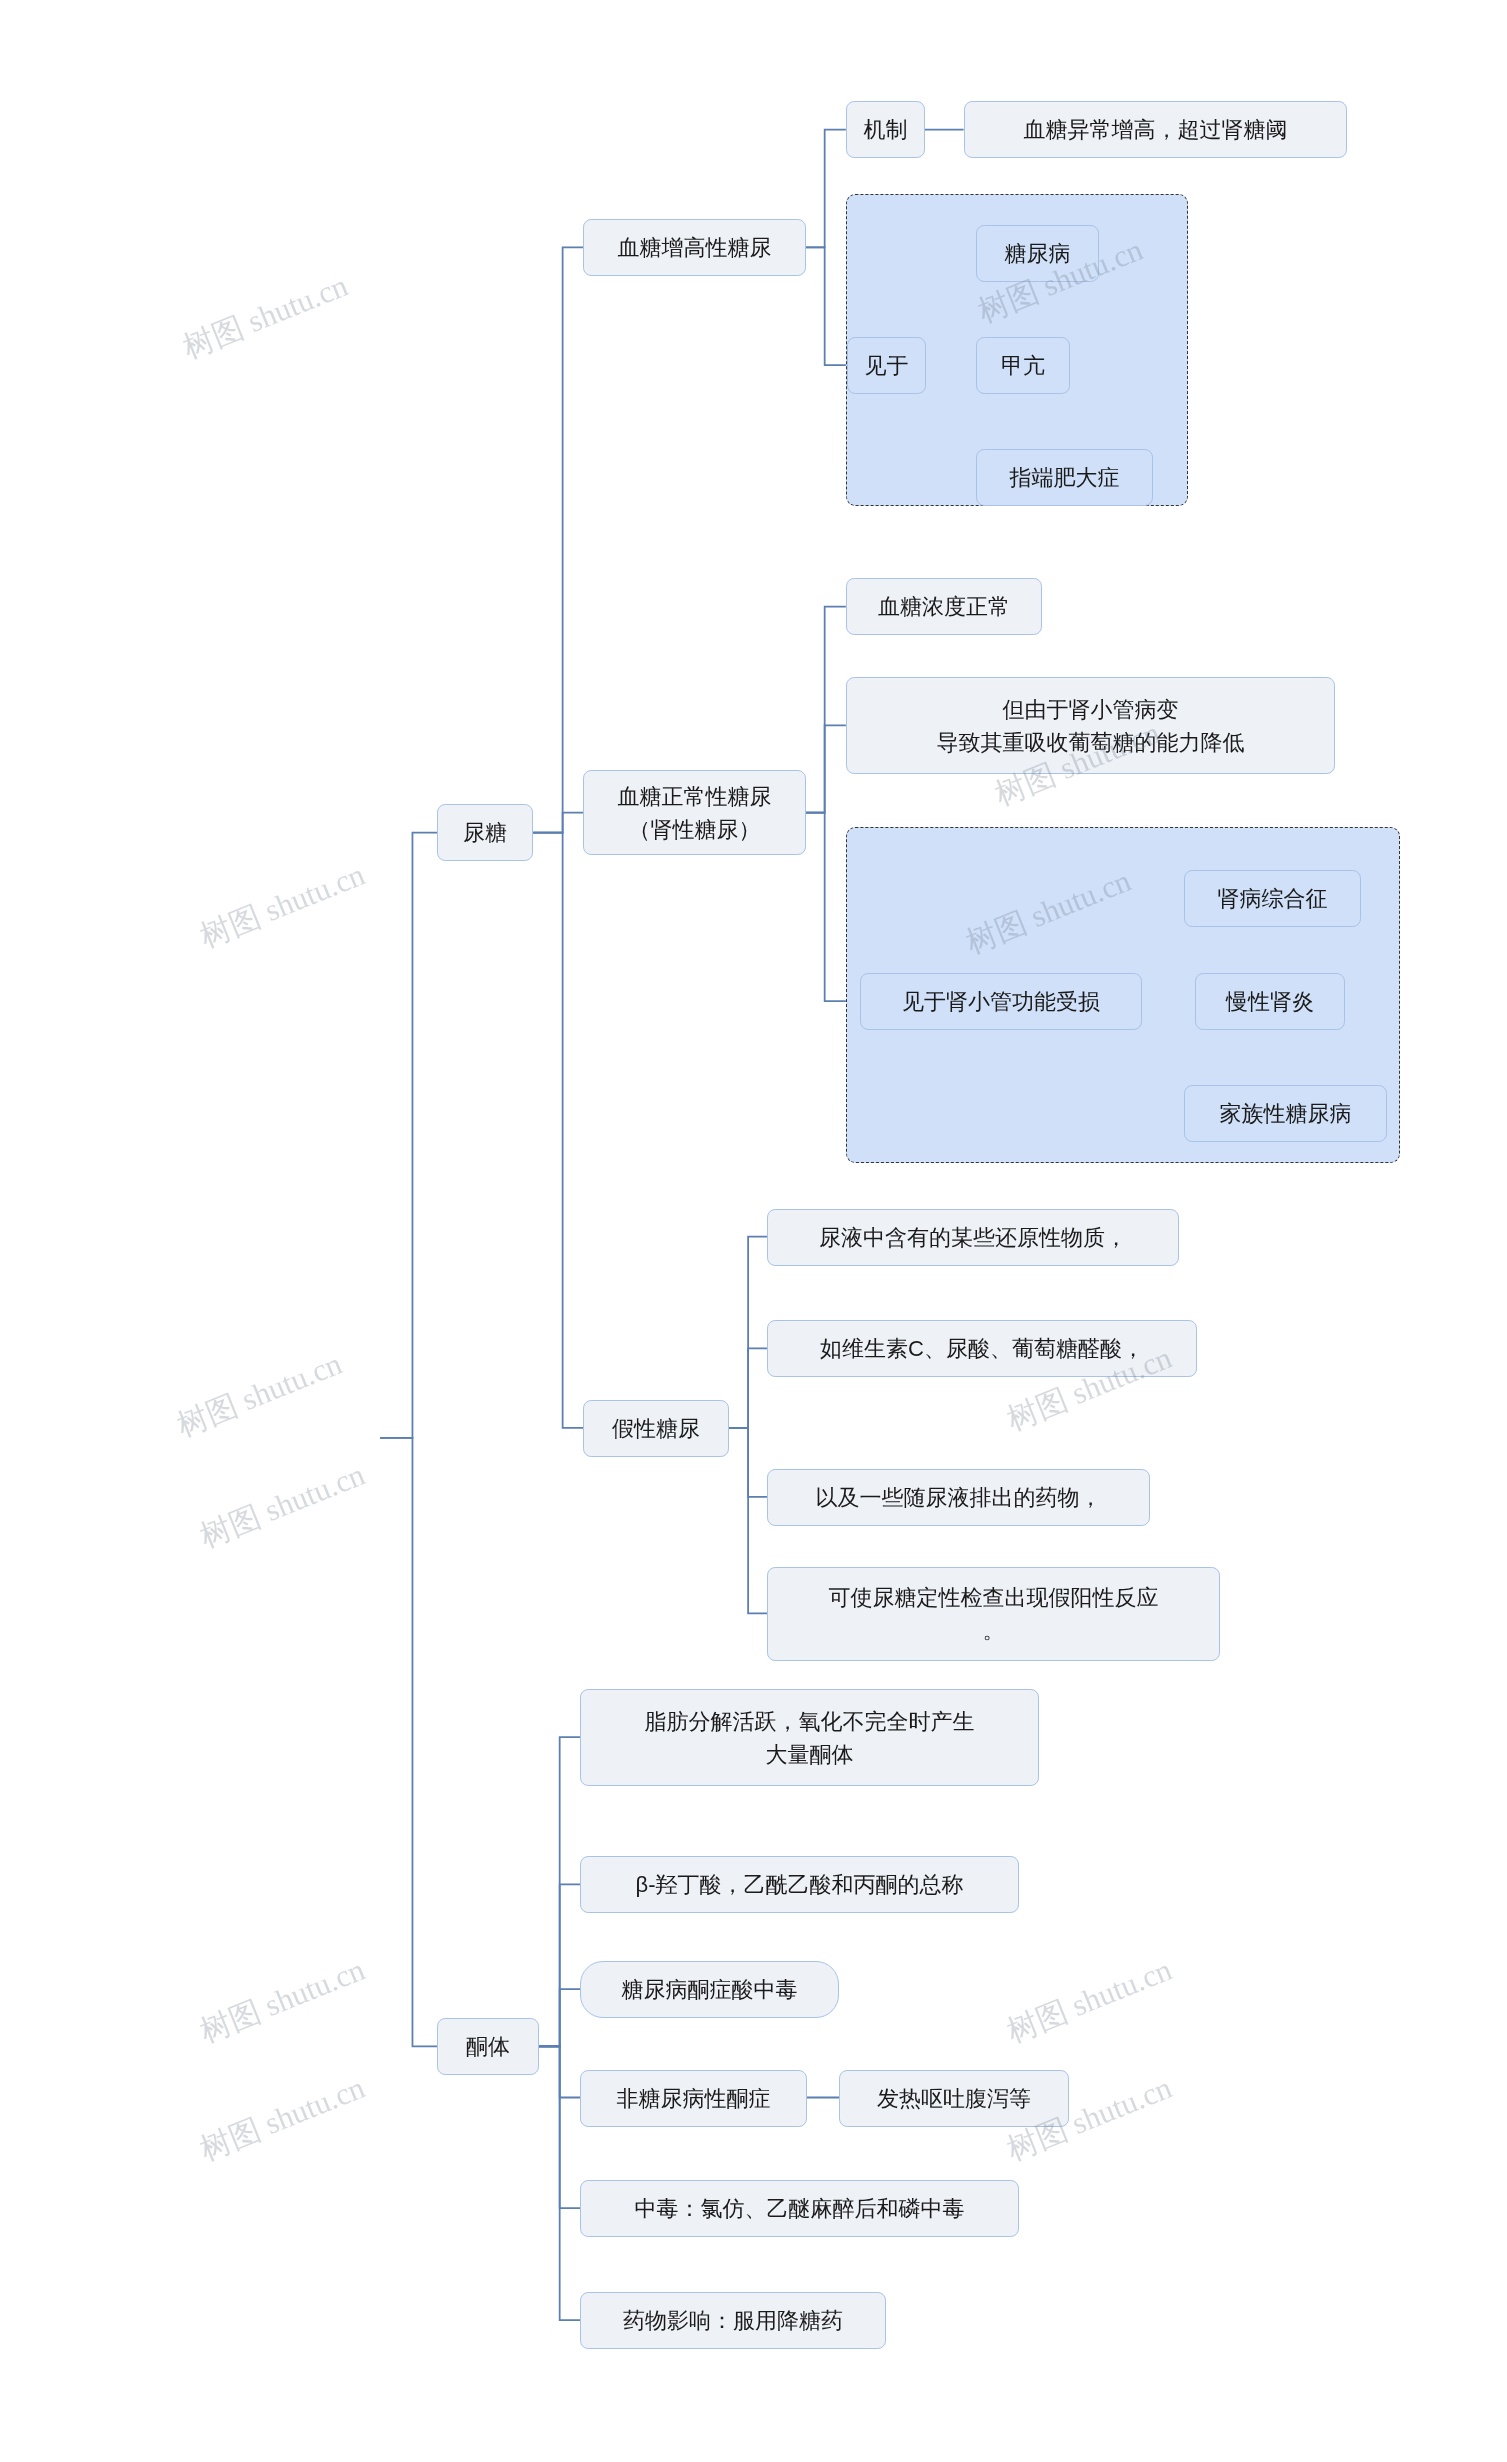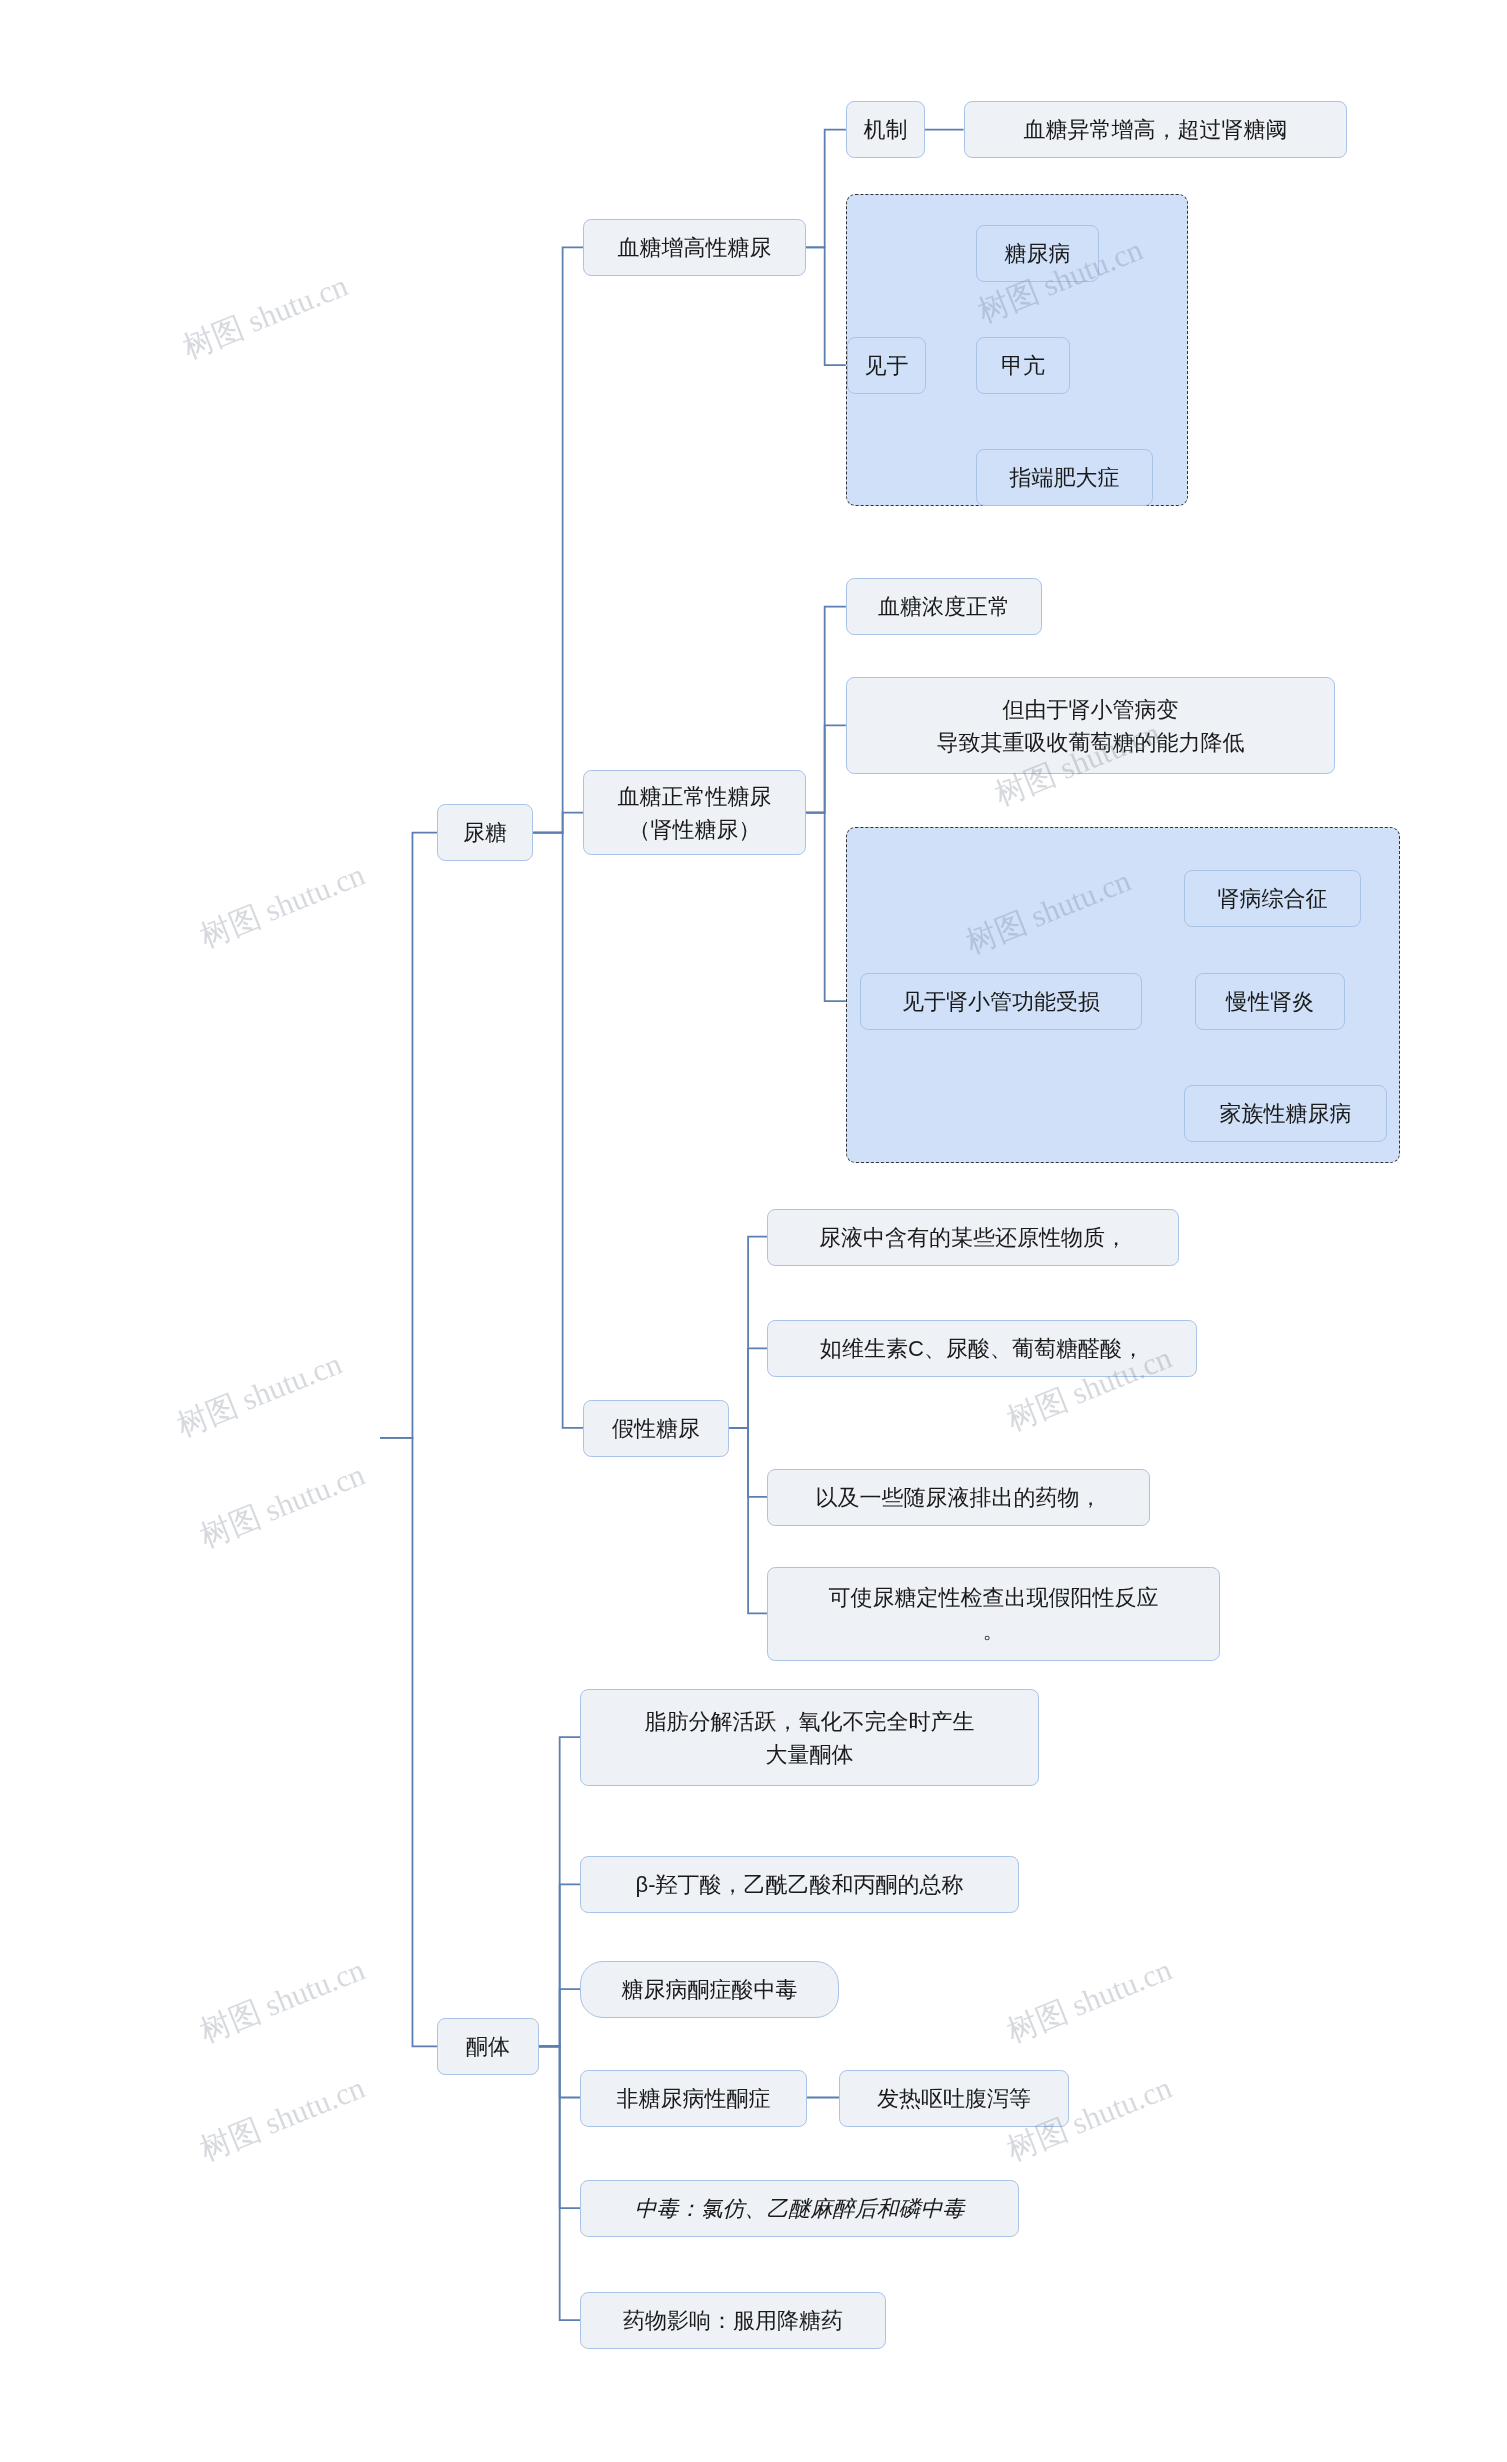--- a/index.html
+++ b/index.html
@@ -149,21 +149,21 @@
   <div class="node" style="left:767px; top:1469px; width:383px; height:57px;">以及一些随尿液排出的药物，</div>
   <div class="node" style="left:767px; top:1567px; width:453px; height:94px;">可使尿糖定性检查出现假阳性反应
 。</div>
 
   <div class="node" style="left:580px; top:1689px; width:459px; height:97px;">脂肪分解活跃，氧化不完全时产生
 大量酮体</div>
   <div class="node" style="left:580px; top:1856px; width:439px; height:57px;">β-羟丁酸，乙酰乙酸和丙酮的总称</div>
   <div class="node" style="left:580px; top:1961px; width:259px; height:57px;border-radius:23px;">糖尿病酮症酸中毒</div>
   <div class="node" style="left:580px; top:2070px; width:227px; height:57px;">非糖尿病性酮症</div>
   <div class="node" style="left:839px; top:2070px; width:230px; height:57px;">发热呕吐腹泻等</div>
-  <div class="node" style="left:580px; top:2180px; width:439px; height:57px;font-style:italic;">中毒：氯仿、乙醚麻醉后和磷中毒</div>
+  <div class="node" style="left:580px; top:2180px; width:439px; height:57px;">中毒：氯仿、乙醚麻醉后和磷中毒</div>
   <div class="node" style="left:580px; top:2292px; width:306px; height:57px;">药物影响：服用降糖药</div>
 
   <div class="watermark" style="left:177px; top:330px;">树图 shutu.cn</div>
   <div class="watermark" style="left:972px; top:294px;">树图 shutu.cn</div>
   <div class="watermark" style="left:194px; top:919px;">树图 shutu.cn</div>
   <div class="watermark" style="left:989px; top:777px;">树图 shutu.cn</div>
   <div class="watermark" style="left:960px; top:925px;">树图 shutu.cn</div>
   <div class="watermark" style="left:171px; top:1408px;">树图 shutu.cn</div>
   <div class="watermark" style="left:194px; top:1519px;">树图 shutu.cn</div>
   <div class="watermark" style="left:1001px; top:1402px;">树图 shutu.cn</div>

